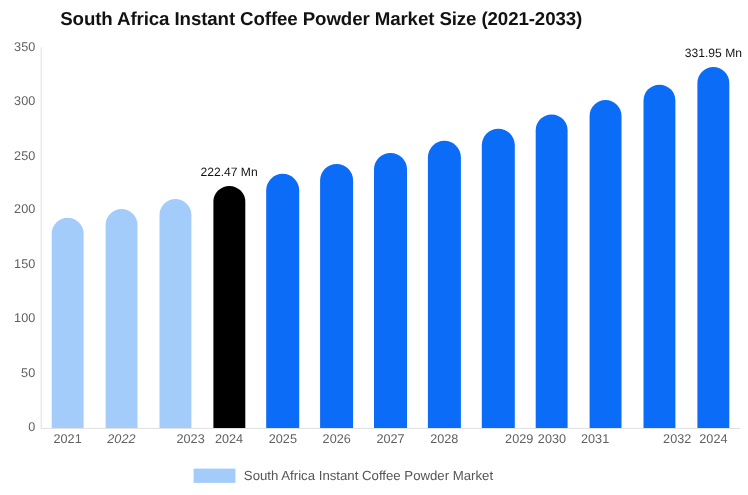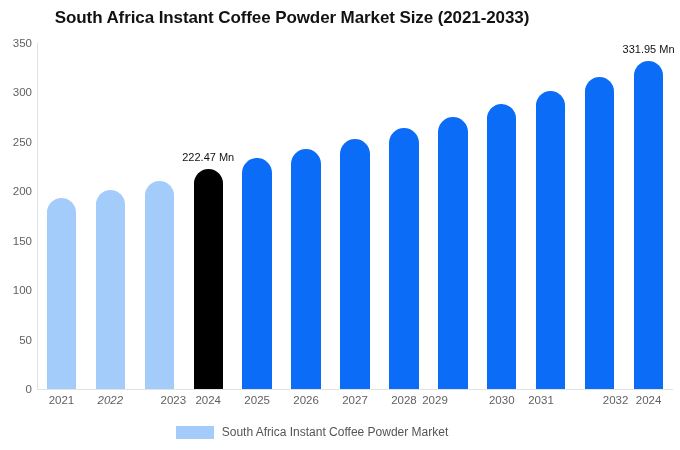--- a/index.html
+++ b/index.html
@@ -195,20 +195,20 @@
   </div>
 
 <div class="x-tick-label" style="left: 61.4615px;">2021</div>
     <div class="x-tick-label" style="left: 110.385px; font-style: italic;">2022</div>
     <div class="x-tick-label" style="left: 159.308px; margin-left: 14px;">2023</div>
     <div class="x-tick-label" style="left: 208.231px;">2024</div>
     <div class="x-tick-label" style="left: 257.154px;">2025</div>
     <div class="x-tick-label" style="left: 306.077px;">2026</div>
     <div class="x-tick-label" style="left: 355px;">2027</div>
     <div class="x-tick-label" style="left: 403.923px;">2028</div>
-    <div class="x-tick-label" style="left: 435px;">2029</div>
+    <div class="x-tick-label" style="left: 472px;">2029</div>
     <div class="x-tick-label" style="left: 501.769px;">2030</div>
     <div class="x-tick-label" style="left: 541px;">2031</div>
     <div class="x-tick-label" style="left: 599.615px; margin-left: 16px;">2032</div>
     <div class="x-tick-label" style="left: 648.538px;">2024</div>
     <div class="bar-value-label" style="left: 208.231px; top: 151.073px; transform: translateX(-50%);">222.47 Mn</div>
     <div class="bar-value-label" style="left: 648.538px; top: 42.8437px; transform: translateX(-50%);">331.95 Mn</div>
   </div>
 
 </body></html>

